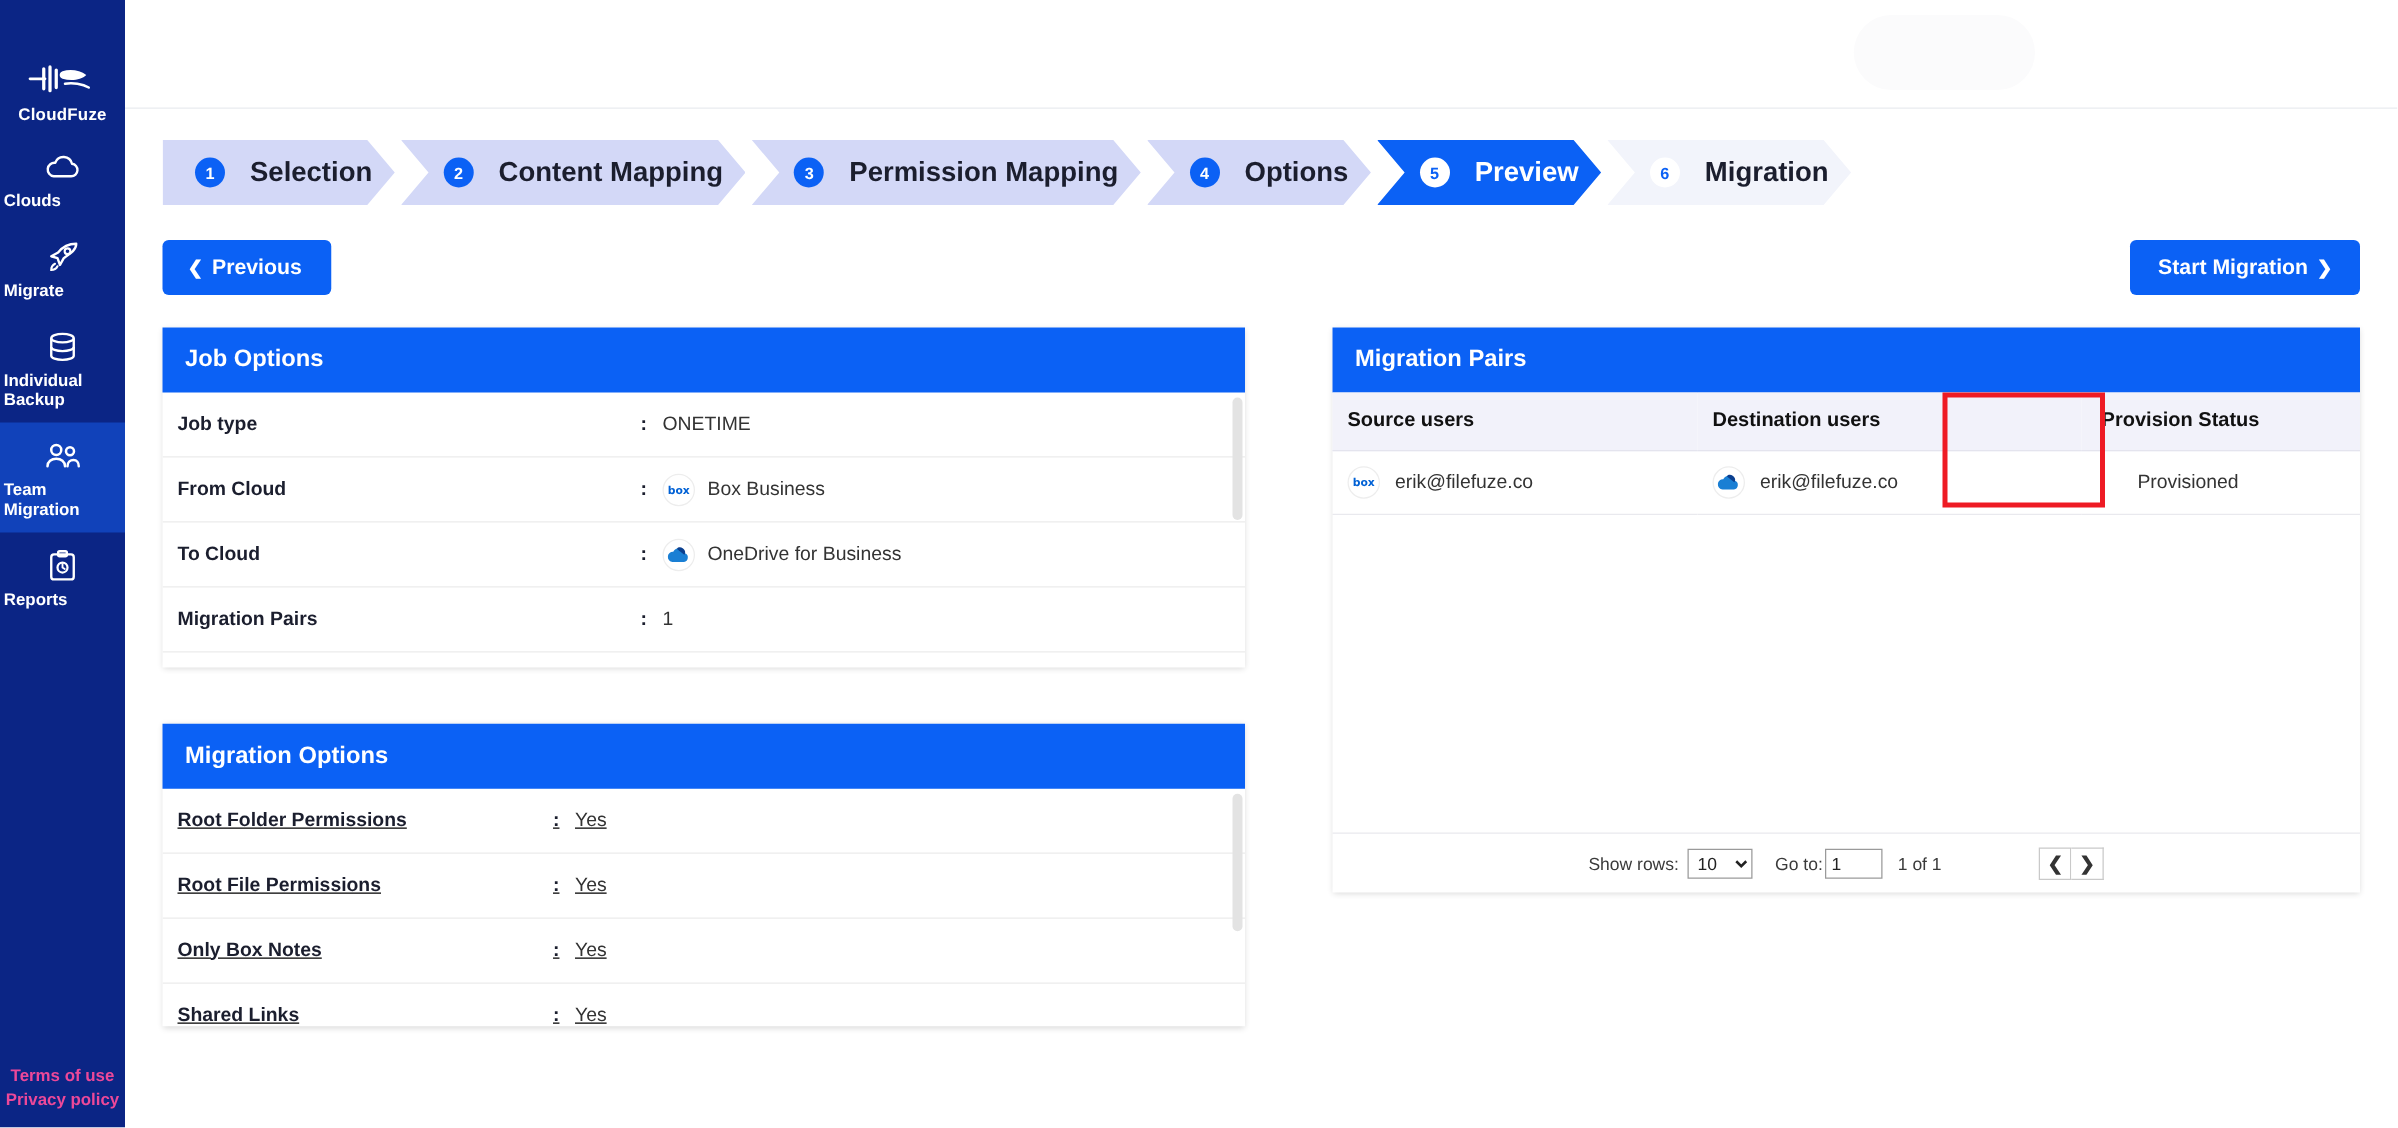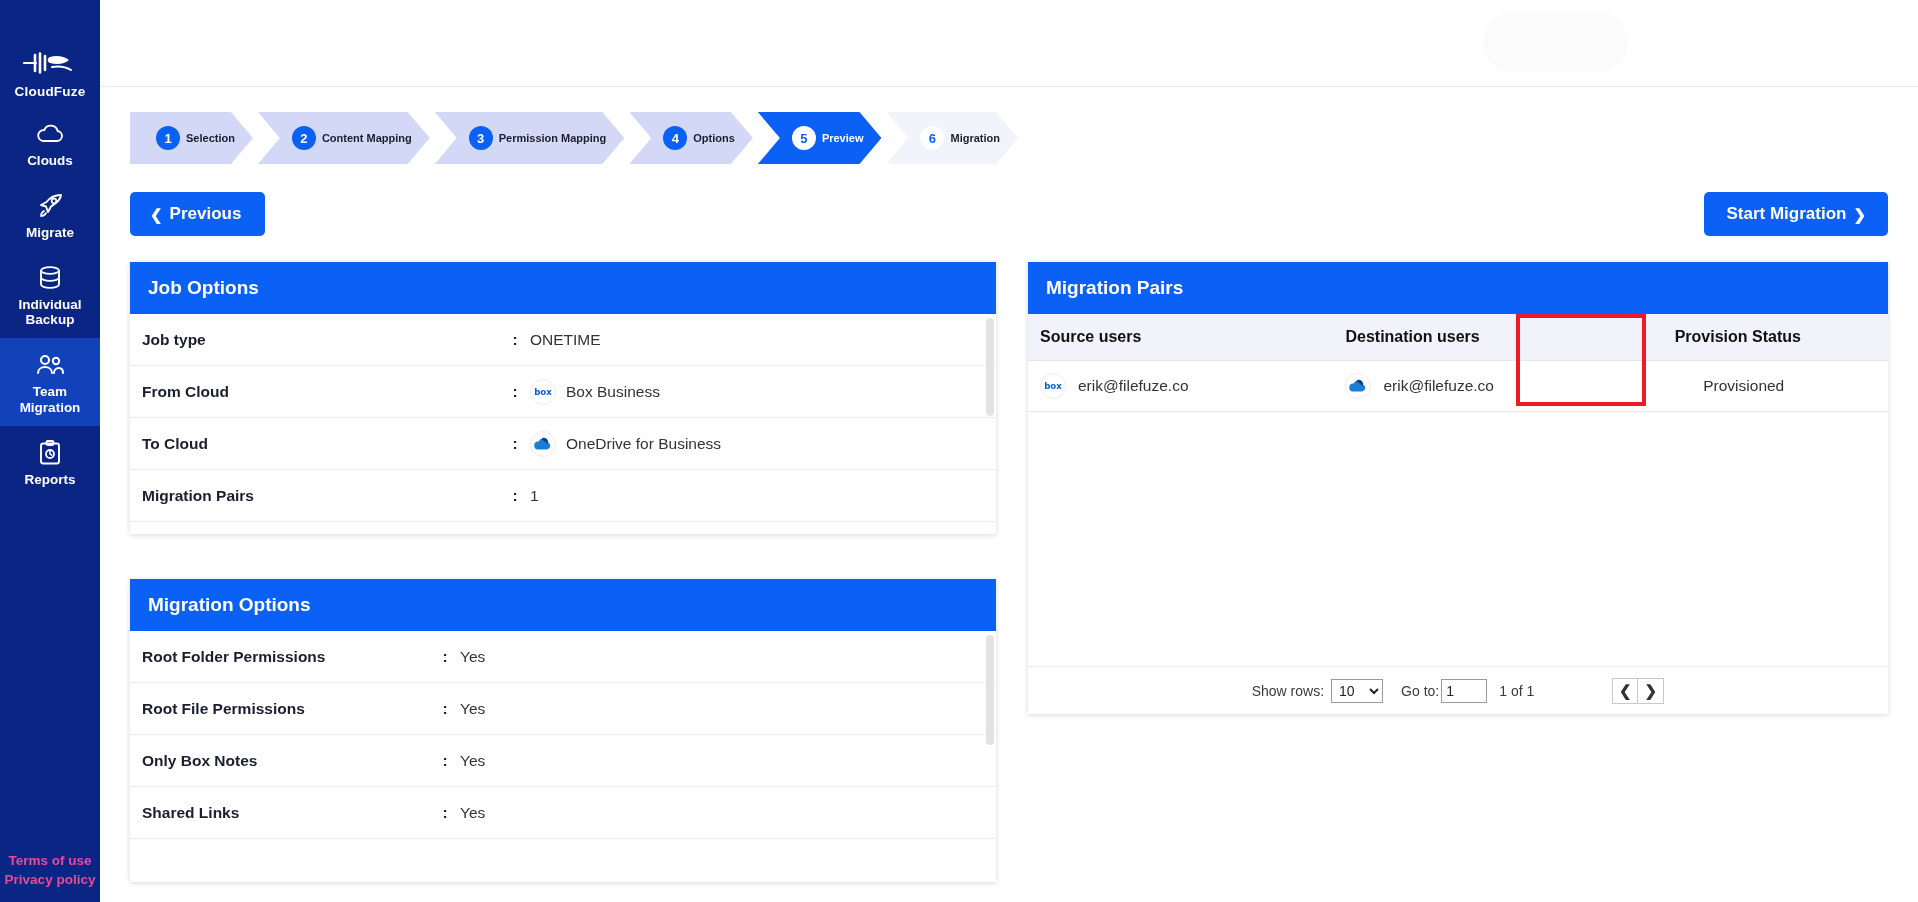--- a/index.html
+++ b/index.html
@@ -18,21 +18,21 @@
     display: flex; flex-direction: column; align-items: stretch;
     position: relative;
   }
   .brand {
     padding: 10px 4px 8px; text-align: center; color: #fff; margin-top: 34px;
   }
   .brand .logo-wrap { height: 38px; display: flex; align-items: center; justify-content: center; }
   .brand .brand-name { font-size: 13.5px; font-weight: 700; letter-spacing: .2px; margin-top: 2px; }
 
   .nav-item {
-    padding: 11px 3px 11px; text-align: center; color: #fff;
+    padding: 11px 3px 11px; text-align: left; color: #fff;
     cursor: pointer; line-height: 1.12;
   }
   .nav-item .ic { height: 32px; display: flex; align-items: center; justify-content: center; }
   .nav-item .lbl { font-size: 13.5px; font-weight: 700; margin-top: 3px; }
   .nav-item.active { background: #1142ba; }
 
   .sidebar-spacer { flex: 1 1 auto; }
   .sidebar-footer { padding: 0 2px 12px; text-align: center; color: #fff; }
   .sidebar-footer a {
     display: block; color: #ec4899; text-decoration: none;
@@ -68,37 +68,37 @@
   .step.current { background: #0b61f5; color: #ffffff; }
   .step.future { background: #f2f4fb; color: #1b1e2e; }
   .step .num {
     width: 24px; height: 24px; border-radius: 50%;
     background: #0b61f5; color: #fff;
     display: flex; align-items: center; justify-content: center;
     font-size: 13px; font-weight: 700; flex: 0 0 24px;
   }
   .step.current .num { background: #ffffff; color: #0b61f5; }
   .step.future .num { background: #ffffff; color: #0b61f5; }
-  .step .txt { margin-left: 6px; font-size: 11px; font-weight: 600; white-space: nowrap; }
+  .step .txt { margin-left: 20px; font-size: 22px; font-weight: 600; white-space: nowrap; }
   .step.current .txt { font-weight: 700; }
 
   
   #actions { display: flex; justify-content: space-between; align-items: center; margin-top: 28px; }
   .btn {
     background: #0b61f5; color: #fff; border: none; border-radius: 5px;
     font-size: 17px; font-weight: 600; cursor: pointer;
     font-family: "Liberation Sans", sans-serif;
     display: inline-flex; align-items: center; gap: 7px;
   }
   #prev-btn { padding: 12px 24px 12px 20px; }
   #start-btn { padding: 12px 22px; }
   .chev { font-size: 15px; font-weight: 900; line-height: 1; }
 
   
-  #panels { display: flex; gap: 32px; margin-top: 26px; }
+  #panels { display: flex; gap: 70px; margin-top: 26px; }
   #left-col { width: 866px; flex: 0 0 866px; }
   #right-col { flex: 1 1 auto; }
 
   .card { background: #fff; box-shadow: 0 1px 5px rgba(0,0,0,.16); }
   .card-head {
     background: #0b61f5; color: #fff; font-size: 19px; font-weight: 600;
     padding: 15px 18px;
   }
   .scrollarea { position: relative; overflow: hidden; }
   .vscroll {
@@ -342,21 +342,21 @@
                 <div class="kv-val">
                   <span>1</span>
                 </div>
               </div>
               <div class="vscroll" style="top:4px; height:98px;"></div>
             </div>
           </section>
 
           <section class="card" style="margin-top:45px;">
             <div class="card-head">Migration Options</div>
-            <div class="scrollarea mig" style="height:251px;">
+            <div class="scrollarea mig" style="height:190px;text-decoration:underline;">
               <div class="kv-row">
                 <div class="kv-key">Root Folder Permissions</div>
                 <div class="kv-colon">:</div>
                 <div class="kv-val">Yes</div>
               </div>
               <div class="kv-row">
                 <div class="kv-key">Root File Permissions</div>
                 <div class="kv-colon">:</div>
                 <div class="kv-val">Yes</div>
               </div>

